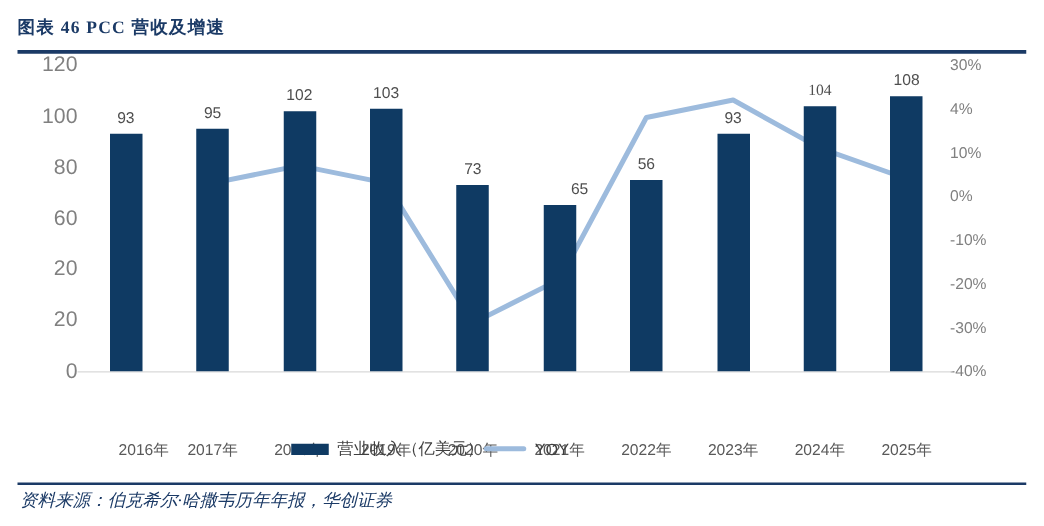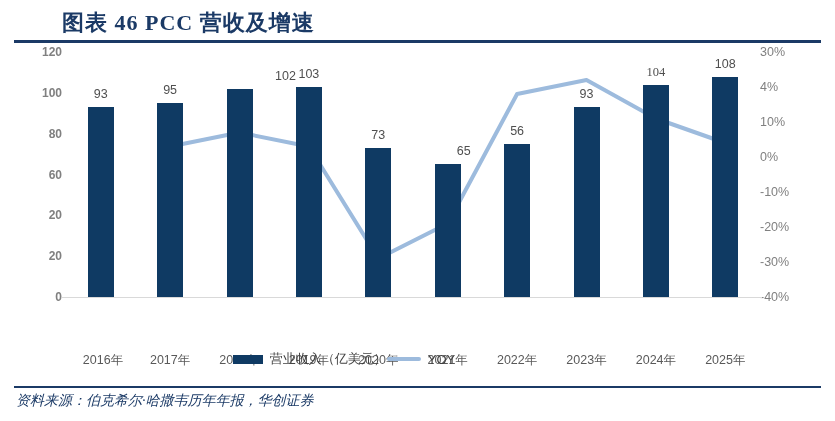--- a/index.html
+++ b/index.html
@@ -12,48 +12,46 @@
   }
   .page{position:absolute;inset:0;}
 
   
   .title-row{
     position:absolute;left:14px;top:10px;width:807px;height:34px;
   }
   .title-text{
     font-family:"Liberation Serif","DejaVu Serif",serif;
     font-weight:bold;
-    font-size:22px;
+    font-size:14px;
     color:#1b3a66;
     letter-spacing:1px;
     white-space:nowrap;
     line-height:26px;
-    margin-left:48px;
   }
   .title-rule{
     position:absolute;left:0;top:30px;width:807px;height:3px;
     background:#1b3a66;
   }
 
   
   .plot{
     position:absolute;left:0px;top:52px;width:835px;height:290px;
   }
   .axis-left{
     position:absolute;left:18px;top:0;width:44px;height:250px;
   }
   .axis-right{
     position:absolute;left:760px;top:0;width:60px;height:250px;
   }
   .tick{
     position:absolute;right:0;
-    font-size:12px;color:#808080;
+    font-size:17px;color:#808080;
     transform:translateY(-50%);
     white-space:nowrap;
-    font-weight:bold;
   }
   .tick-r{
     position:absolute;left:0;
     font-size:12.5px;color:#808080;
     transform:translateY(-50%);
     white-space:nowrap;
   }
 
   .canvas{
     position:absolute;left:66px;top:0;width:694px;height:245px;
@@ -148,38 +146,38 @@
     <div class="baseline"></div>
     <div class="canvas">
       <svg class="lineSvg" viewBox="0 0 694 245" preserveAspectRatio="none">
           <polyline points="104.10000000000001,94.5 173.5,80.5 242.90000000000003,94.5 312.3,206.5 381.7,171.5 451.1,42 520.5000000000001,28 589.9000000000001,66.5 659.3000000000001,91" fill="none" stroke="#9dbbdd" stroke-width="4" stroke-linejoin="round" stroke-linecap="round"></polyline>
         </svg>
     <div class="bar" style="left: 21.7px; height: 189.875px;"></div>
         <div class="bar-label" style="left: 34.7px; top: 35.125px;">93</div>
         <div class="bar" style="left: 91.1px; height: 193.958px;"></div>
         <div class="bar-label" style="left: 104.1px; top: 31.0417px;">95</div>
         <div class="bar" style="left: 160.5px; height: 208.25px;"></div>
-        <div class="bar-label" style="left: 173.5px; top: 16.75px; margin-left: 46px;">102</div>
+        <div class="bar-label" style="left: 173.5px; top: 16.75px;">102</div>
         <div class="bar" style="left: 229.9px; height: 210.292px;"></div>
         <div class="bar-label" style="left: 242.9px; top: 14.7083px;">103</div>
         <div class="bar" style="left: 299.3px; height: 149.042px;"></div>
         <div class="bar-label" style="left: 312.3px; top: 75.9583px; text-align: right;">73</div>
         <div class="bar" style="left: 368.7px; height: 132.708px;"></div>
         <div class="bar-label" style="left: 381.7px; top: 92.2917px; margin-left: 16px;">65</div>
         <div class="bar" style="left: 438.1px; height: 153.125px;"></div>
         <div class="bar-label" style="left: 451.1px; top: 71.875px;">56</div>
         <div class="bar" style="left: 507.5px; height: 189.875px;"></div>
         <div class="bar-label" style="left: 520.5px; top: 35.125px;">93</div>
         <div class="bar" style="left: 576.9px; height: 212.333px;"></div>
         <div class="bar-label" style="left: 589.9px; top: 12.6667px; font-family: Liberation Serif, serif;">104</div>
         <div class="bar" style="left: 646.3px; height: 220.5px;"></div>
         <div class="bar-label" style="left: 659.3px; top: 4.5px;">108</div>
       </div>
     <div class="xlabels">
-        <div class="xlabel" style="left: 37px;">2016年</div>
+        <div class="xlabel" style="left: 49px;">2016年</div>
         <div class="xlabel" style="left: 104.1px;">2017年</div>
         <div class="xlabel" style="left: 173.5px;">2018年</div>
         <div class="xlabel" style="left: 242.9px;">2019年</div>
         <div class="xlabel" style="left: 312.3px;">2020年</div>
         <div class="xlabel" style="left: 381.7px;">2021年</div>
         <div class="xlabel" style="left: 451.1px;">2022年</div>
         <div class="xlabel" style="left: 520.5px;">2023年</div>
         <div class="xlabel" style="left: 589.9px;">2024年</div>
         <div class="xlabel" style="left: 659.3px;">2025年</div>
       </div>

